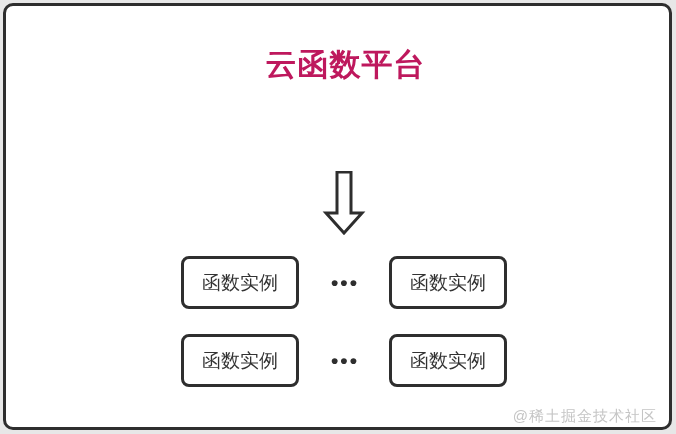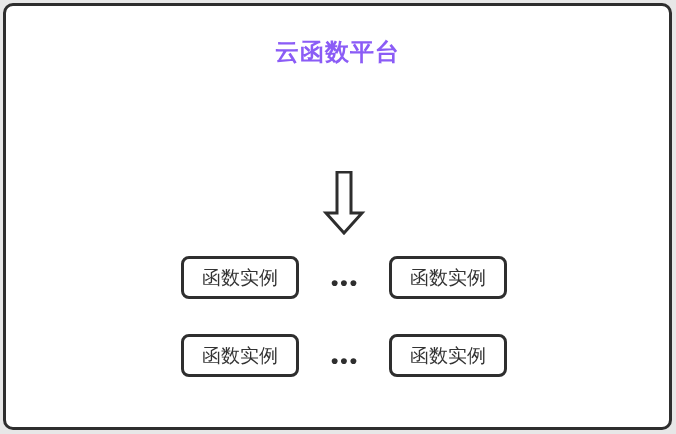--- a/index.html
+++ b/index.html
@@ -24,25 +24,25 @@
     background: #ffffff;
     border: 3px solid #2e2e2e;
     border-radius: 10px;
   }
   .title {
     position: absolute;
     left: 0;
     top: 30px;
     width: 100%;
     text-align: center;
-    font-size: 24px;
+    font-size: 31px;
     font-weight: 700;
-    color: #8b5cf6;
+    color: #be185d;
     letter-spacing: 1px;
-    margin: 0;
+    margin: 8px;
   }
   .dashed-box {
     position: absolute;
     left: 255px;
     top: 104px;
     width: 166px;
     height: 64px;
     box-sizing: border-box;
     border: 3px dashed #2e2e2e;
     border-radius: 9px;
@@ -56,21 +56,21 @@
   .arrow-wrap {
     position: absolute;
     left: 316px;
     top: 165px;
     width: 44px;
     height: 64px;
   }
   .node-box {
     position: absolute;
     width: 118px;
-    height: 43px;
+    height: 53px;
     box-sizing: border-box;
     border: 3px solid #2e2e2e;
     border-radius: 8px;
     background: #ffffff;
     display: flex;
     align-items: center;
     justify-content: center;
     font-size: 19px;
     color: #333333;
   }
@@ -130,15 +130,16 @@
     <div class="node-box r2c1">
       <span>函数实例</span>
     </div>
 
     <div class="dots dots-r2">•••</div>
 
     <div class="node-box r2c2">
       <span>函数实例</span>
     </div>
 
+    <div class="watermark">@稀土掘金技术社区</div>
 
   </div>
 </div>
 
 </body></html>

